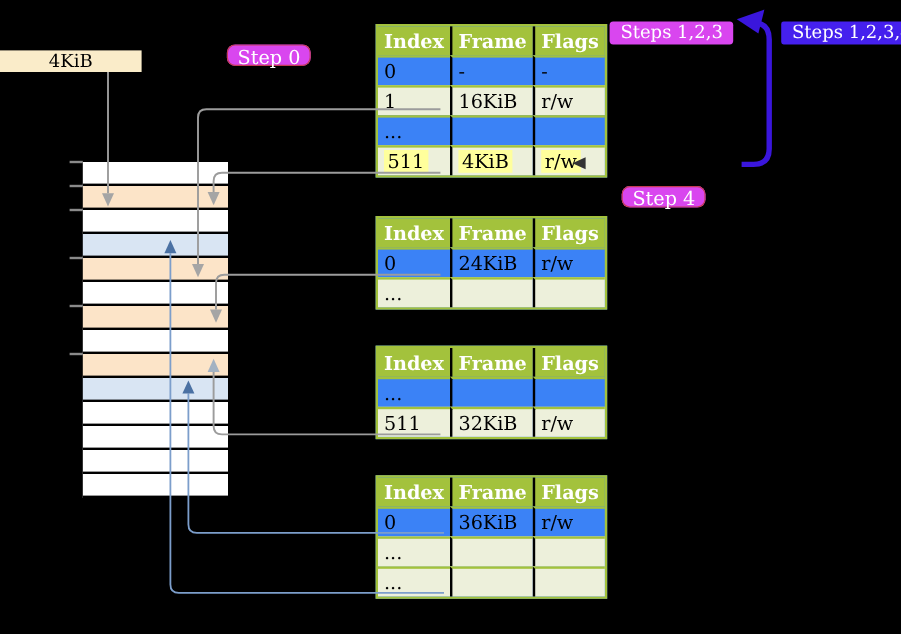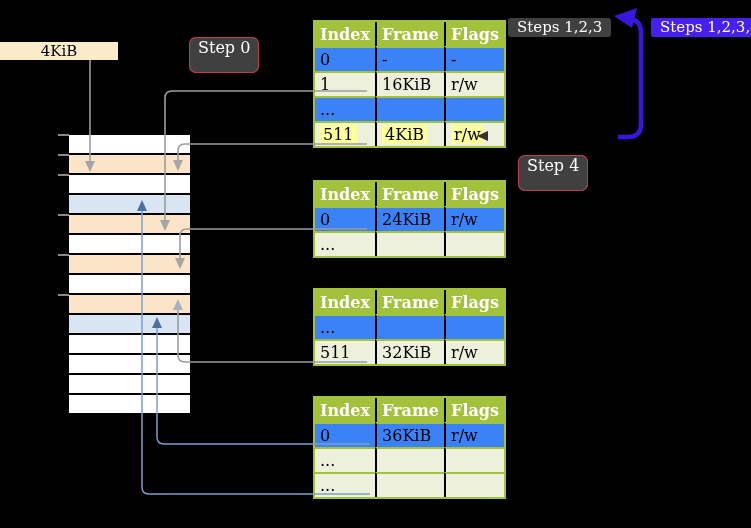--- a/index.html
+++ b/index.html
@@ -4,23 +4,23 @@
 <style>
   html,body{margin:0;padding:0;background:#000;}
   .stage{position:relative;width:751px;height:528px;background:#000;overflow:hidden;
          font-family:"DejaVu Serif",serif;}
 
   
   .cr3box{position:absolute;left:0;top:42px;width:118px;height:18px;background:#FAECC9;
           color:#000;font-size:15px;line-height:18px;text-align:center;}
 
   
-  .badge{position:absolute;color:#fff;font-size:16px;line-height:21px;height:36px;
+  .badge{position:absolute;color:#fff;font-size:16px;line-height:21px;height:18px;
          padding:0 9px;white-space:nowrap;}
-  .badge.red{background:#404040;border-radius:3px;}
+  .badge.red{background:#d946ef;border-radius:3px;}
   .badge.pill{border-radius:7px;box-shadow:inset 0 0 0 1px #c43b55;}
   .badge.blue{background:#4520EE;border-radius:2px;font-size:15px;line-height:19px;height:19px;}
   .badge.small{font-size:15px;line-height:19px;height:19px;}
 
   
   .mstack{position:absolute;left:69px;top:133px;width:121px;border-top:2px solid #000;}
   .mrow{height:18px;border-bottom:2px solid #000;}
   .m-free{background:#FFFFFF;}
   .m-table{background:#FCE4C8;}
   .m-page{background:#D9E5F3;}

